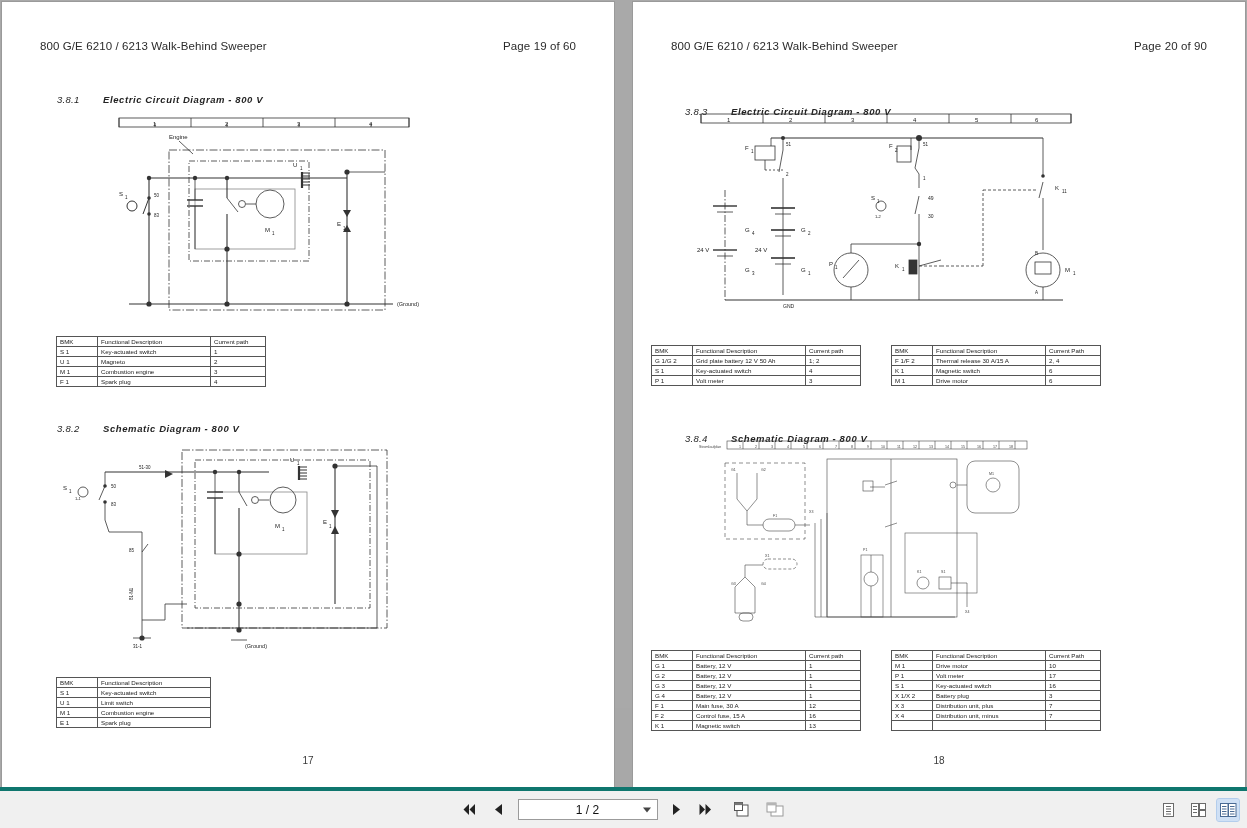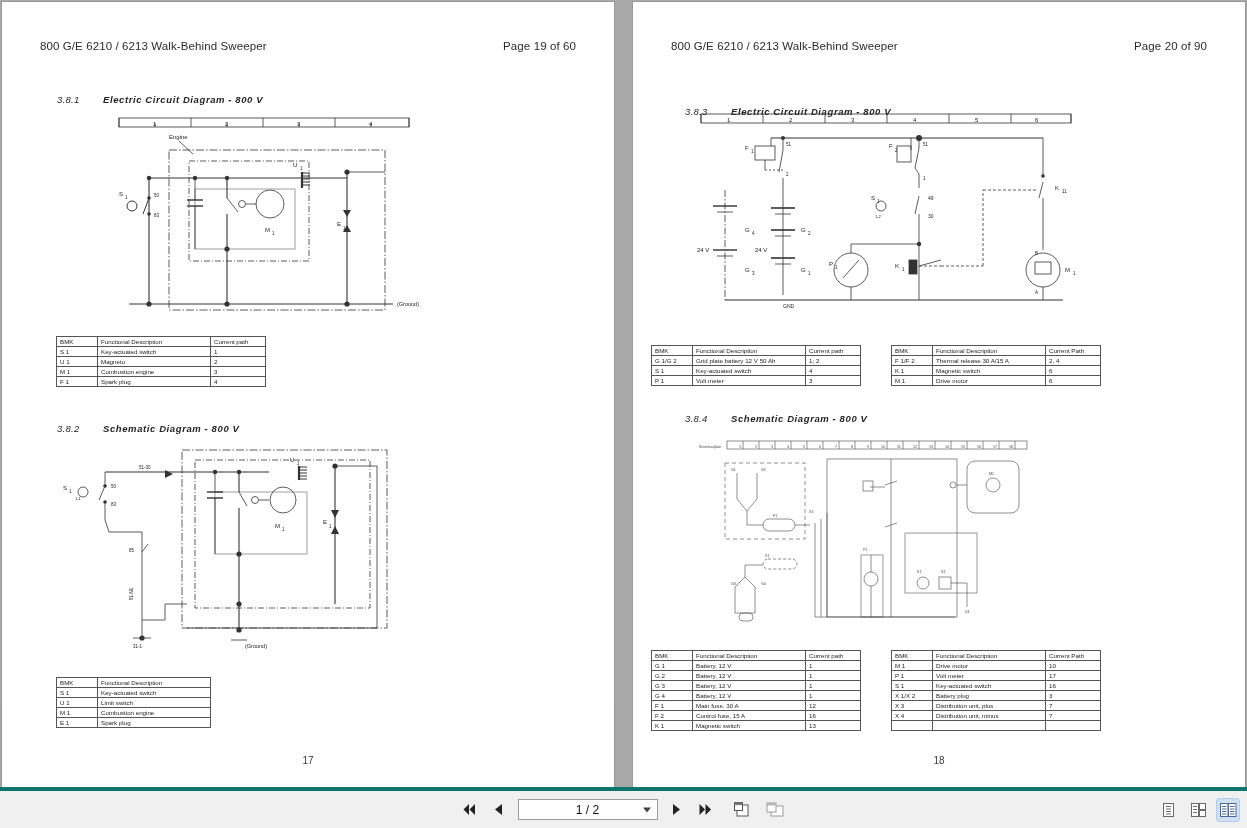--- a/index.html
+++ b/index.html
@@ -518,21 +518,21 @@
               <td>6</td>
             </tr>
         <tr>
               <td>M 1</td>
               <td>Drive motor</td>
               <td>6</td>
             </tr>
       </tbody>
         </table>
 
-      <div class="sec" style="top:411px;left:52px;">
+      <div class="sec" style="top:431px;left:52px;">
         <span class="num">3.8.4</span><span>Schematic Diagram - 800 V</span>
       </div>
 
       <div class="diagram" style="top:435px;left:62px;">
         <svg width="340" height="200" viewBox="0 0 340 200">
           <g stroke="#444" fill="none" stroke-width="0.6">
 
             <rect x="32" y="4" width="300" height="8"></rect>
             <g>
               <line x1="48" y1="4" x2="48" y2="12"></line>

